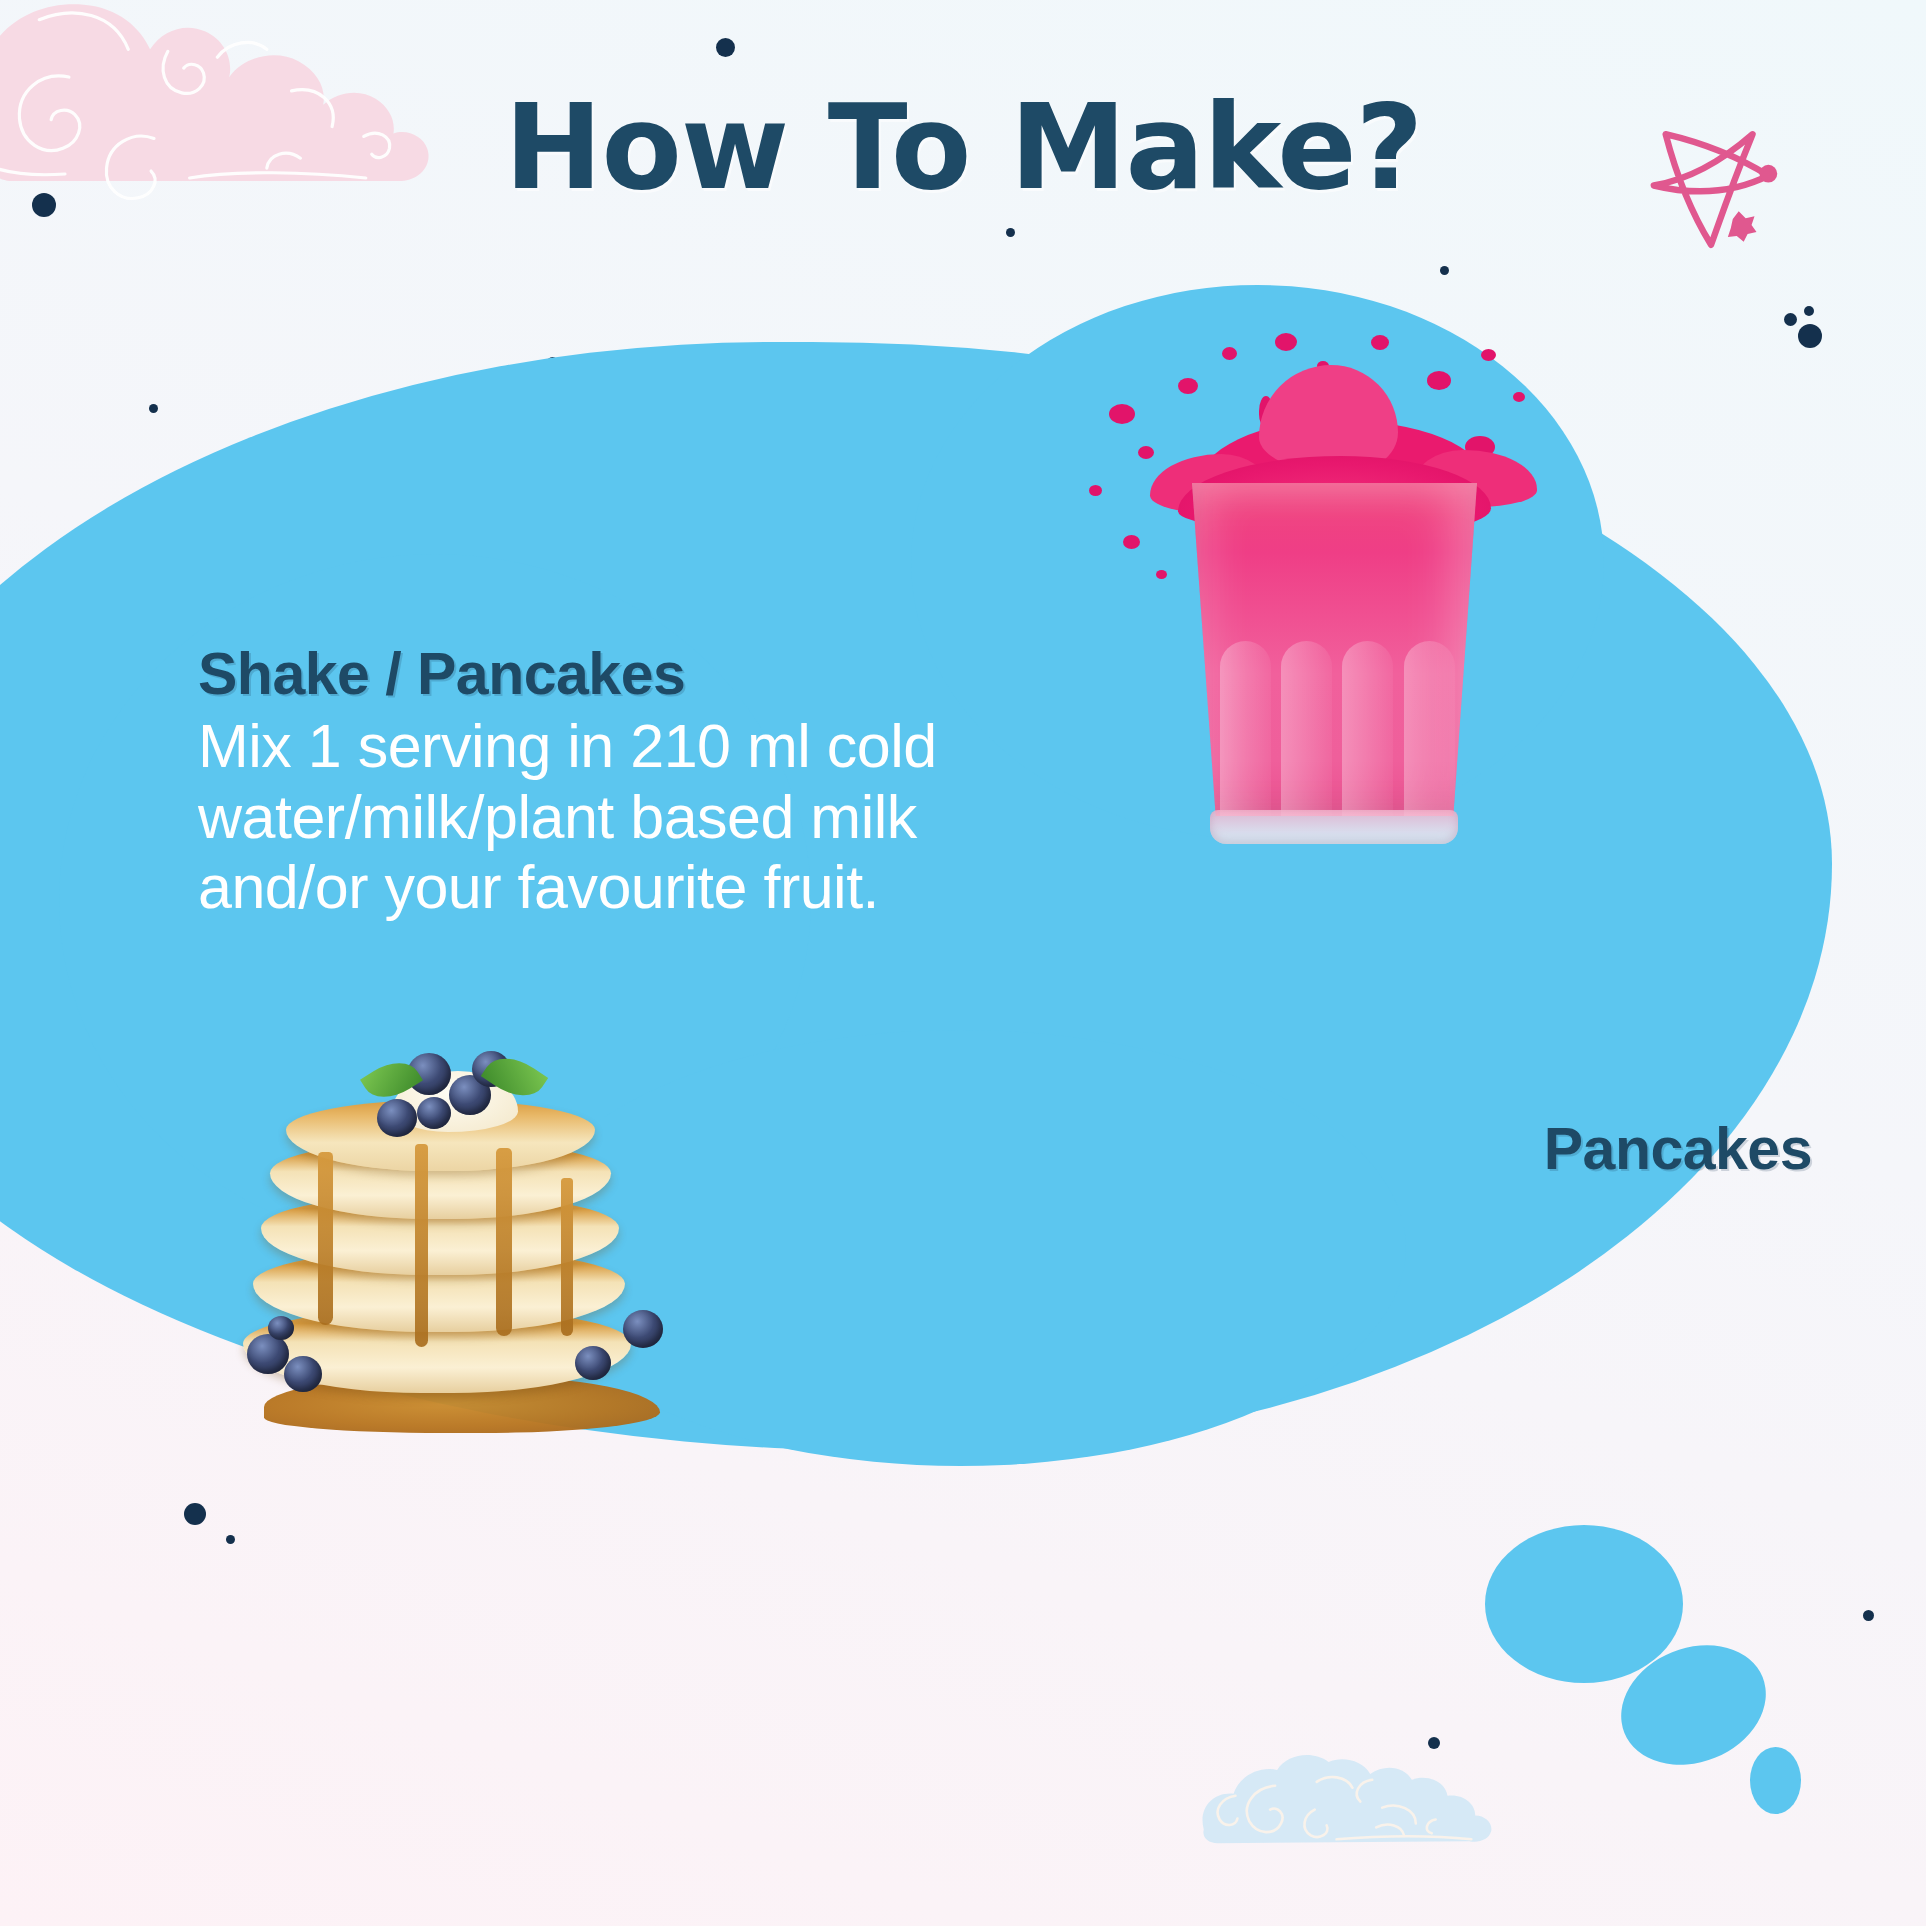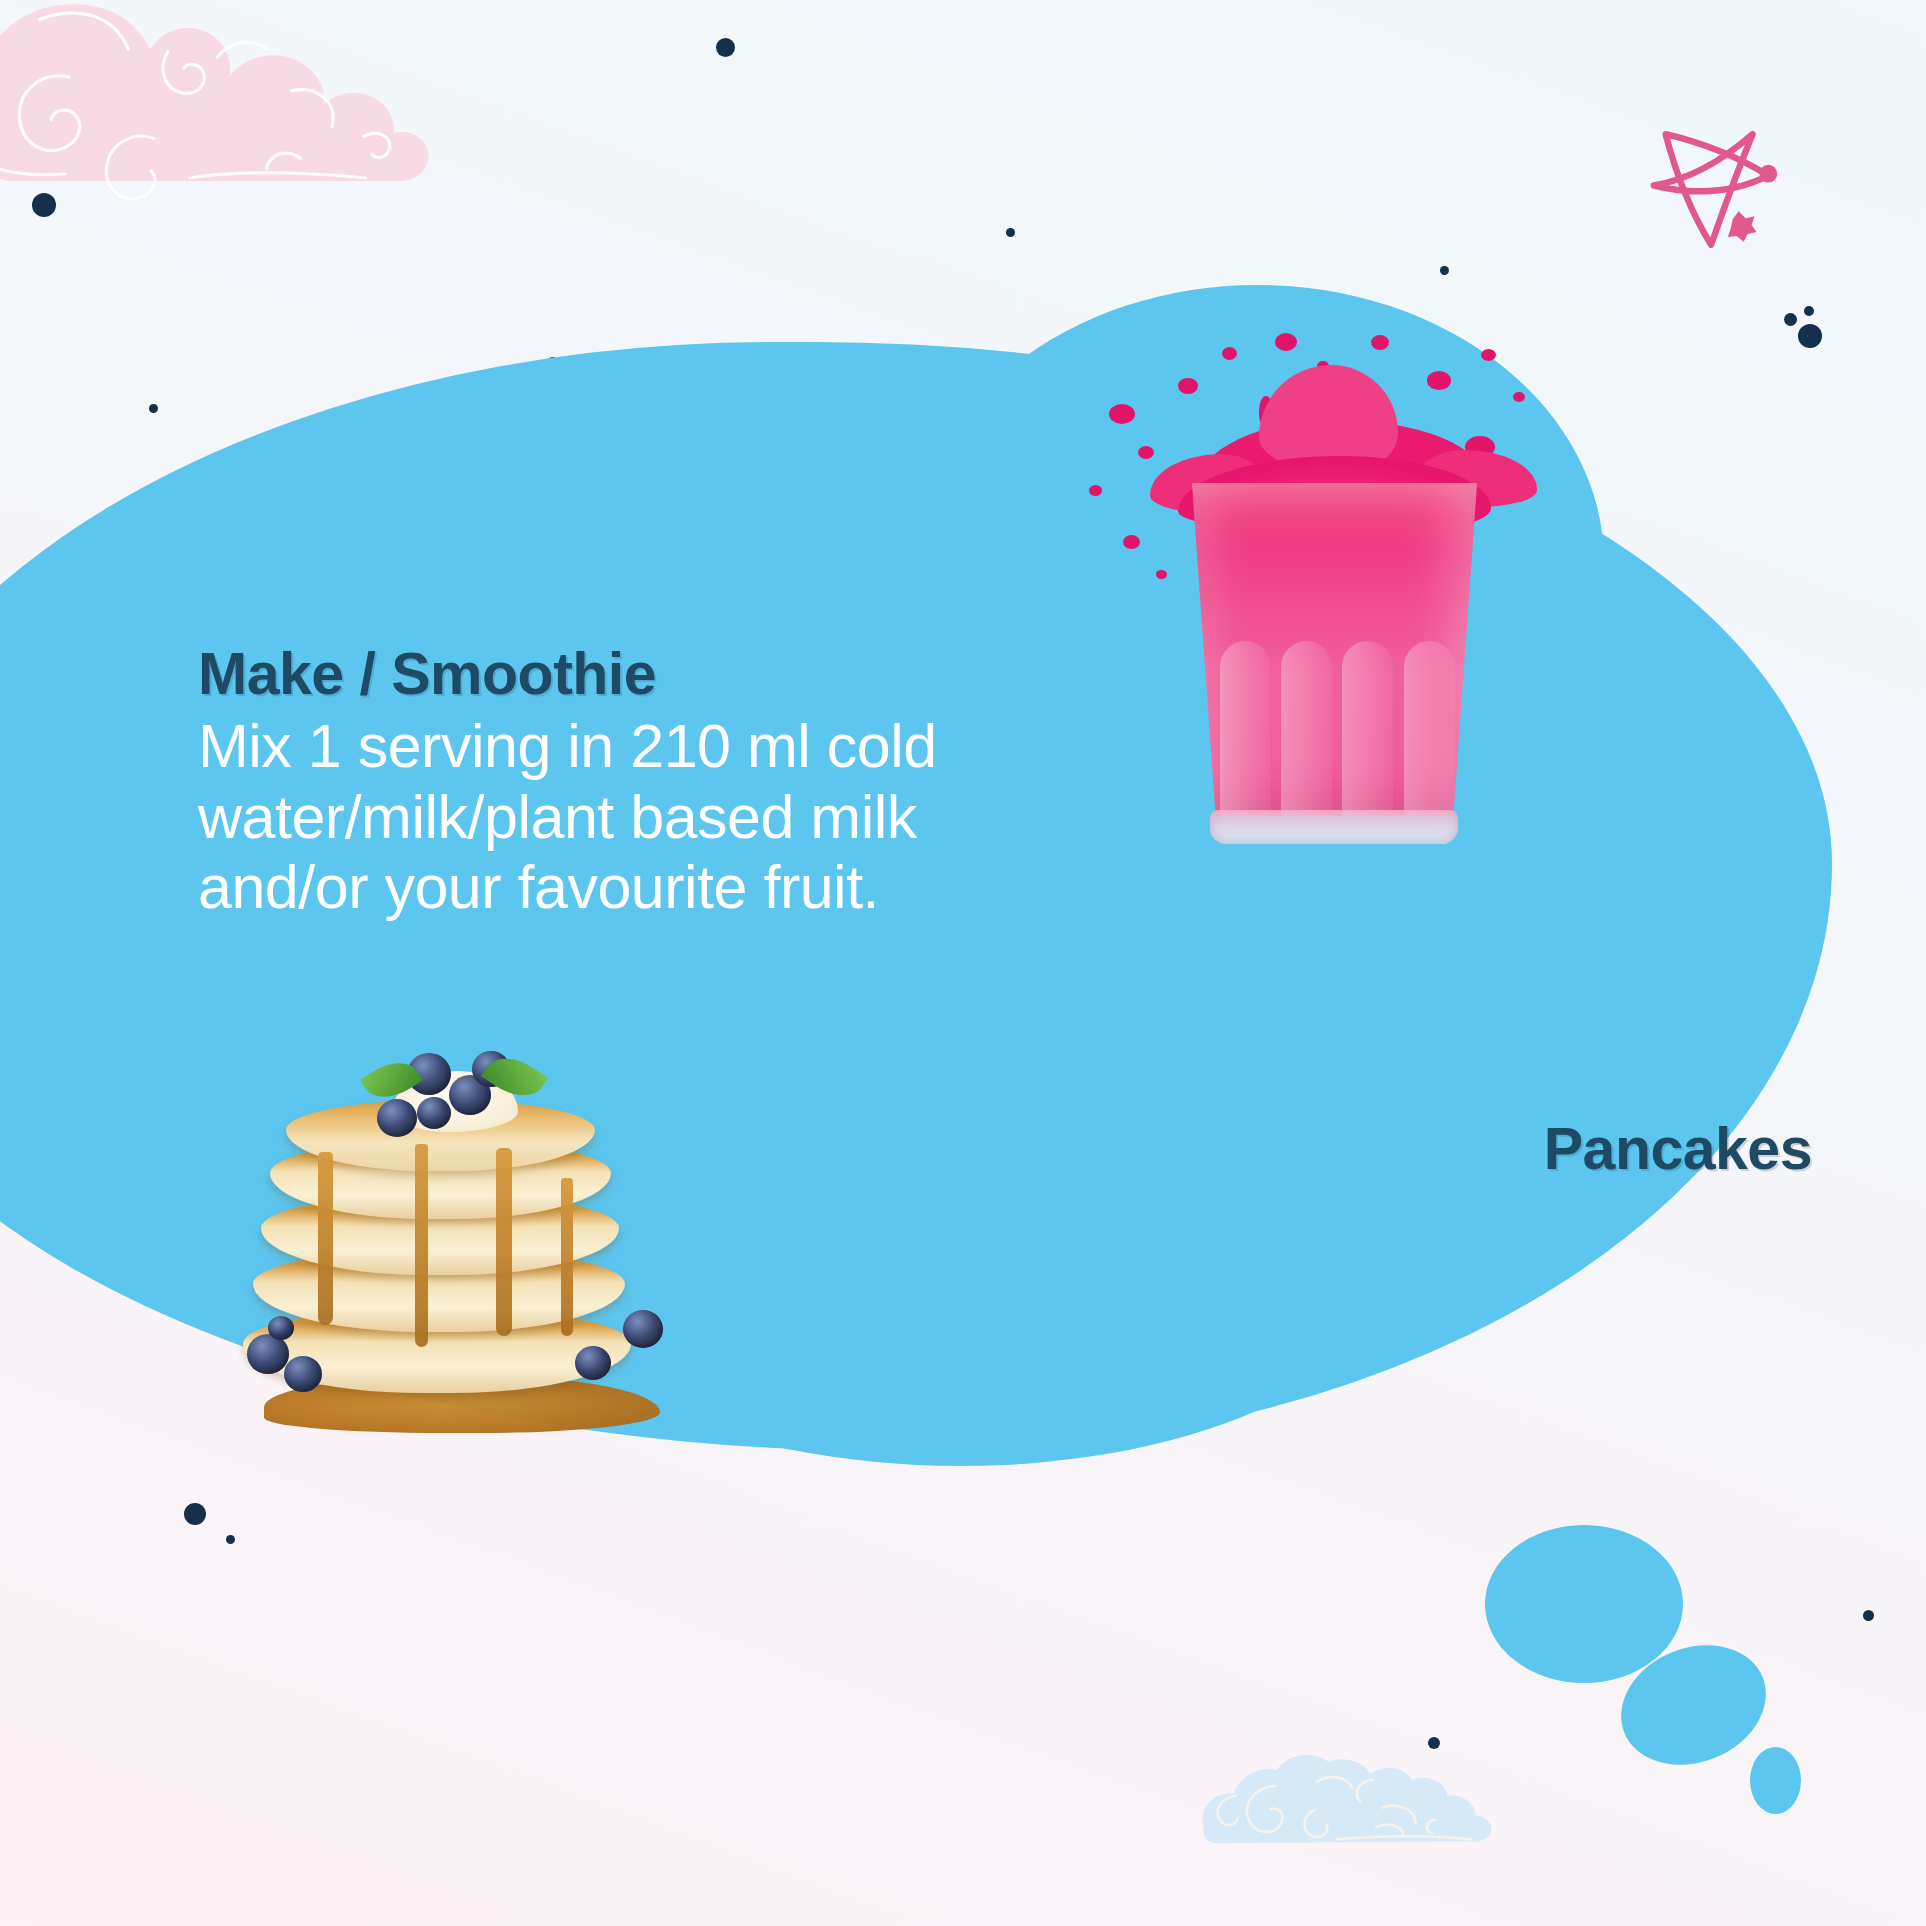--- a/index.html
+++ b/index.html
@@ -242,20 +242,21 @@
   <div class="dot deco" style="left:1863px;top:1610px; width:11px; height:11px;"></div>
 
   <div class="blob blob-main"></div>
   <div class="blob blob-lobe-a"></div>
   <div class="blob blob-lobe-b"></div>
   <div class="blob blob-lobe-c"></div>
   <div class="blob blob-tail-1"></div>
   <div class="blob blob-tail-2"></div>
   <div class="blob blob-tail-3"></div>
 
+  <div class="title">How To Make?</div>
 
   <div class="photo smoothie">
 
     <div class="splash" style="left:-59px; top:-22px; width:26px; height:20px;"></div>
     <div class="splash" style="left:-30px; top:20px;  width:16px; height:13px;"></div>
     <div class="splash" style="left:10px;  top:-48px; width:20px; height:16px;"></div>
     <div class="splash" style="left:-79px; top:59px;  width:13px; height:11px;"></div>
     <div class="splash" style="left:54px;  top:-79px; width:15px; height:13px;"></div>
     <div class="splash" style="left:107px; top:-93px; width:22px; height:18px;"></div>
     <div class="splash" style="left:149px; top:-65px; width:12px; height:10px;"></div>
@@ -313,21 +314,21 @@
     <div class="blueberry" style="left:34px;  top:285px; width:42px; height:40px;"></div>
     <div class="blueberry" style="left:71px;  top:307px; width:38px; height:36px;"></div>
     <div class="blueberry" style="left:55px;  top:267px; width:26px; height:24px;"></div>
     <div class="blueberry" style="left:362px; top:297px; width:36px; height:34px;"></div>
     <div class="blueberry" style="left:410px; top:261px; width:40px; height:38px;"></div>
     <div class="mint" style="left:152px; top:14px; width:53px; height:34px; transform:rotate(-32deg);"></div>
     <div class="mint" style="left:273px; top:10px; width:57px; height:36px; transform:rotate(34deg) scaleX(-1);"></div>
   </div>
 
   <div class="block block-shake">
-    <h2>Make / Smoothie</h2>
+    <h2>Shake / Pancakes</h2>
     <p>Mix 1 serving in 210 ml cold water/milk/plant based milk and/or your favourite fruit.</p>
   </div>
 
   <div class="block block-pancake">
     <h2>Pancakes</h2>
   </div>
 
 </div>
 
 

